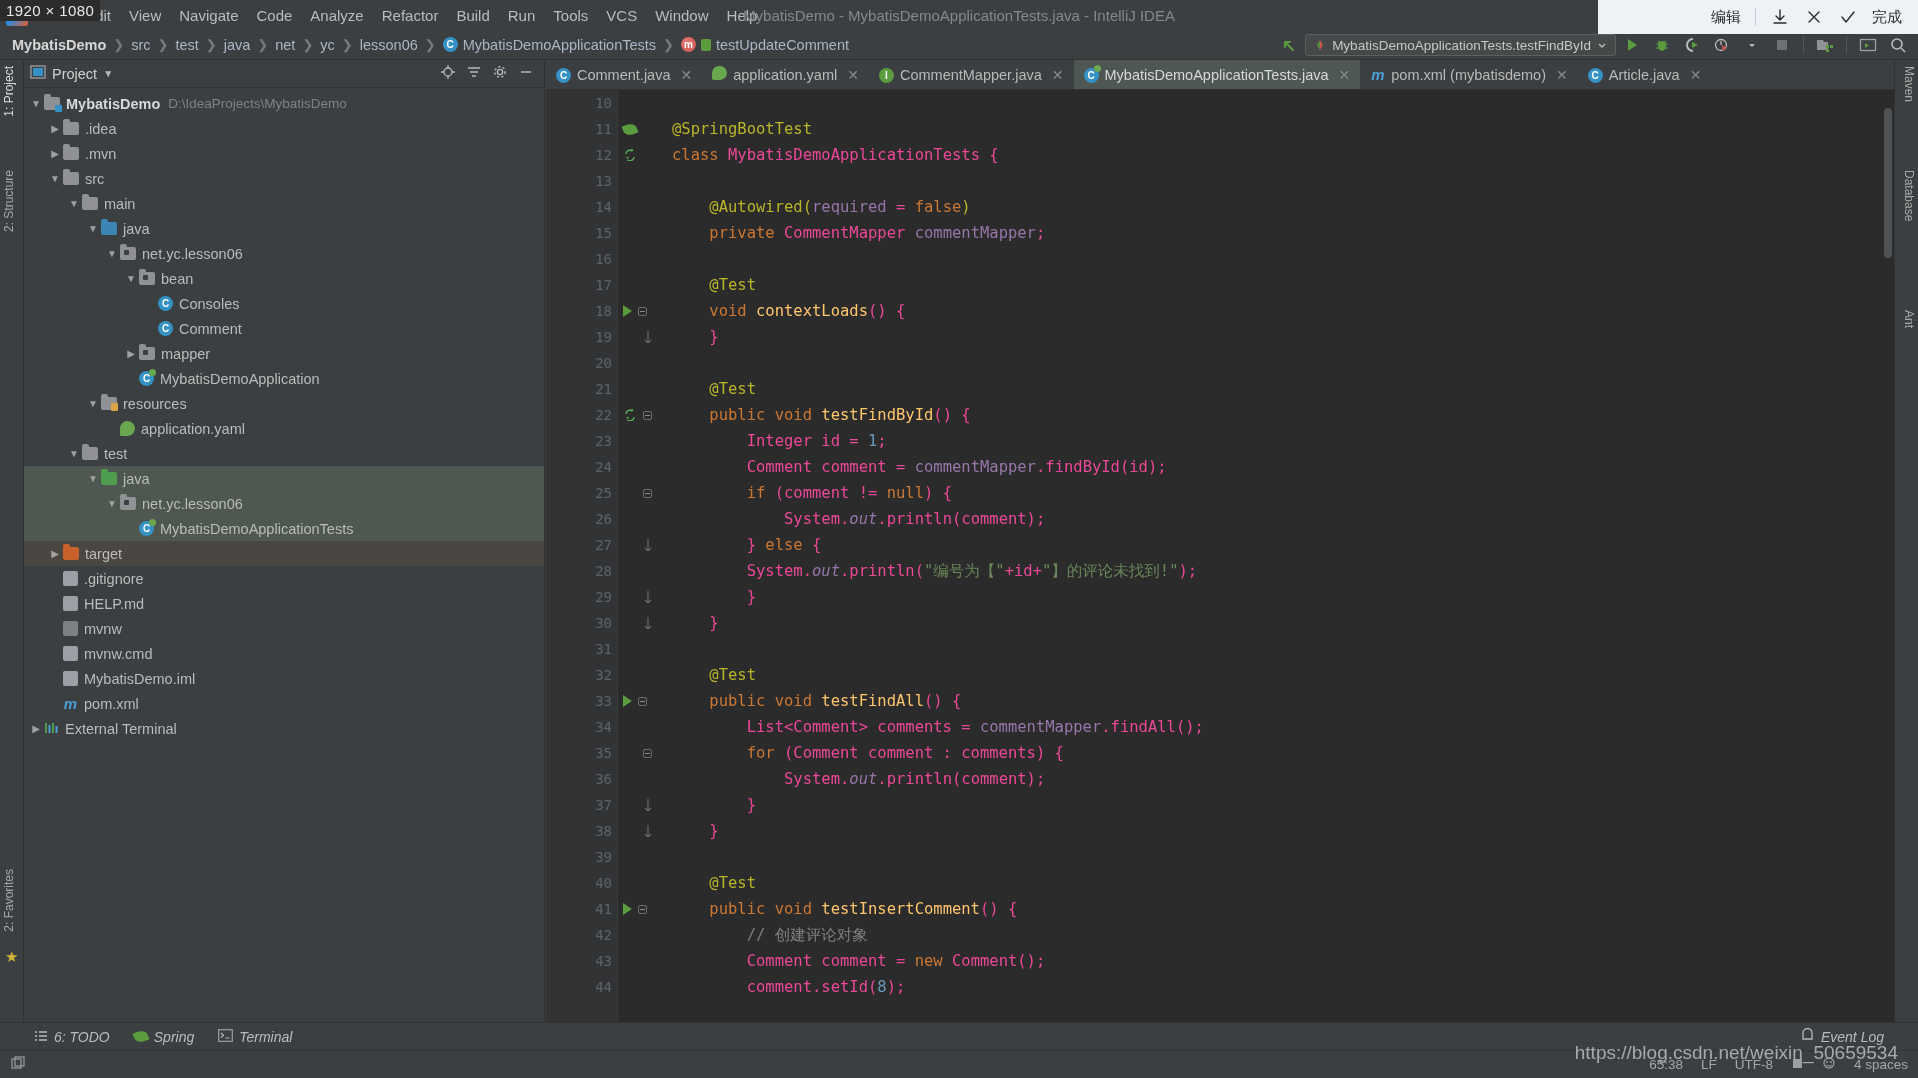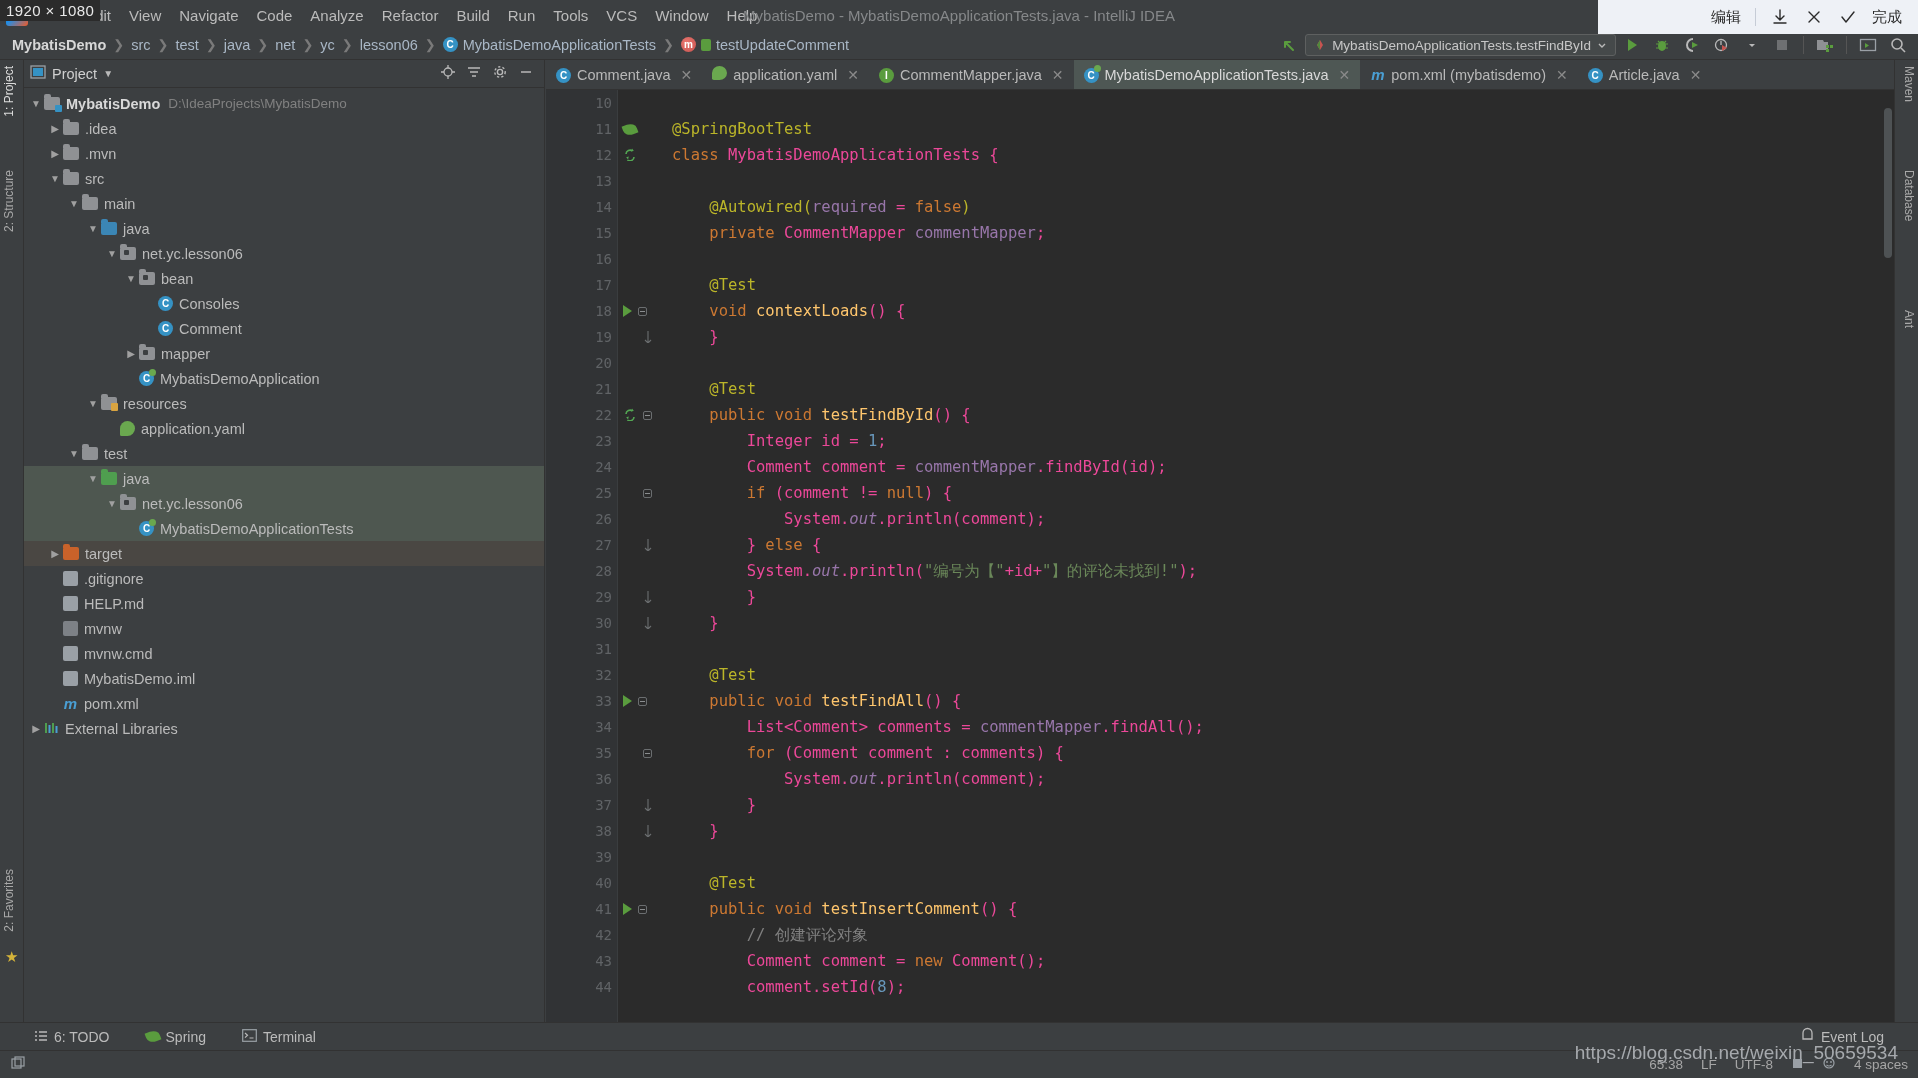--- a/index.html
+++ b/index.html
@@ -214,21 +214,21 @@
   }
   .err-stripe-ok {
     position: absolute; right: 0px; top: 34px; width: 12px; height: 14px;
     color: #5a9c3e; font-size: 13px; text-align: center;
   }
 
   
   .bottom-tools {
     position: absolute; left: 0; right: 0; bottom: 28px; height: 28px;
     background: #3c3f41; border-top: 1px solid #323232;
-    display: flex; align-items: center; padding-left: 34px; gap: 36px;
+    display: flex; align-items: center; padding-left: 34px; gap: 24px; font-style: italic;
   }
   .bt-item { display: flex; align-items: center; gap: 6px; font-size: 14px; color: #bbbbbb; }
   .bottom-right { margin-left: auto; display:flex; align-items:center; gap:6px; padding-right: 34px; }
 
   .statusbar {
     position: absolute; left: 0; right: 0; bottom: 0; height: 28px;
     background: #3c3f41; border-top: 1px solid #323232;
     display: flex; align-items: center; padding: 8px 10px;
     font-size: 13.5px; color: #a6a6a6;
   }
@@ -594,21 +594,21 @@
           <span>pom.xml</span>
         </div>
         <div class="tree-row" style="padding-left: 4px;">
           <span class="arrow">▶</span>
           <span class="fileic lib"><svg width="15" height="14" viewBox="0 0 15 14">
               <rect x="1" y="2" width="2" height="10" fill="#4f9e4f"></rect>
               <rect x="4.5" y="4" width="2" height="8" fill="#4a9fd4"></rect>
               <rect x="8" y="2" width="2" height="10" fill="#4f9e4f"></rect>
               <rect x="11.5" y="5" width="2" height="7" fill="#4a9fd4"></rect>
             </svg></span>
-          <span>External Libraries</span>
+          <span>External Terminal</span>
         </div>
       </div>
   </div>
 
   <div class="editor-area">
     <div class="tabbar" id="editor-tabs">
         <div class="tab">
           <span><span style="display:inline-block;width:15px;height:15px;border-radius:50%;background:#3592c4;color:#fff;font-size:10px;line-height:15px;text-align:center;font-weight:bold">C</span></span>
           <span>Comment.java</span>
           <span class="x">✕</span>

